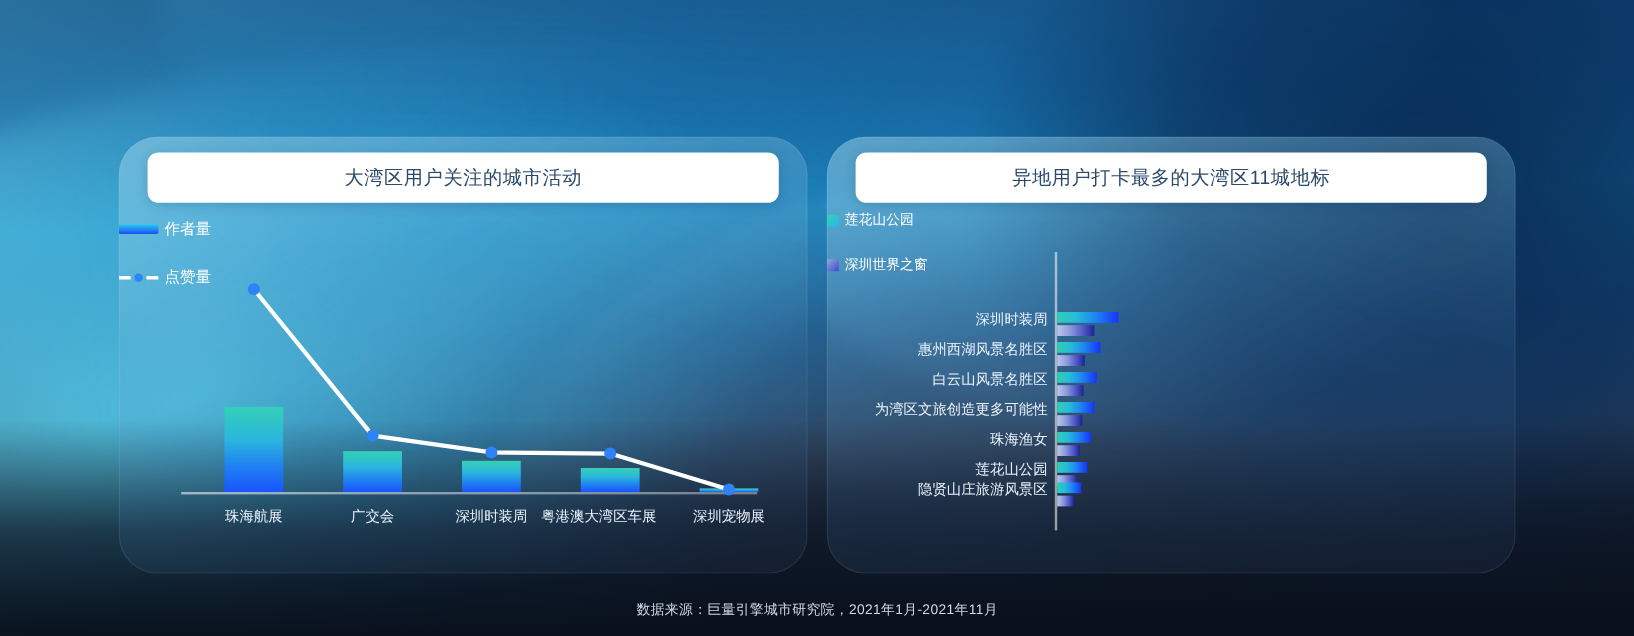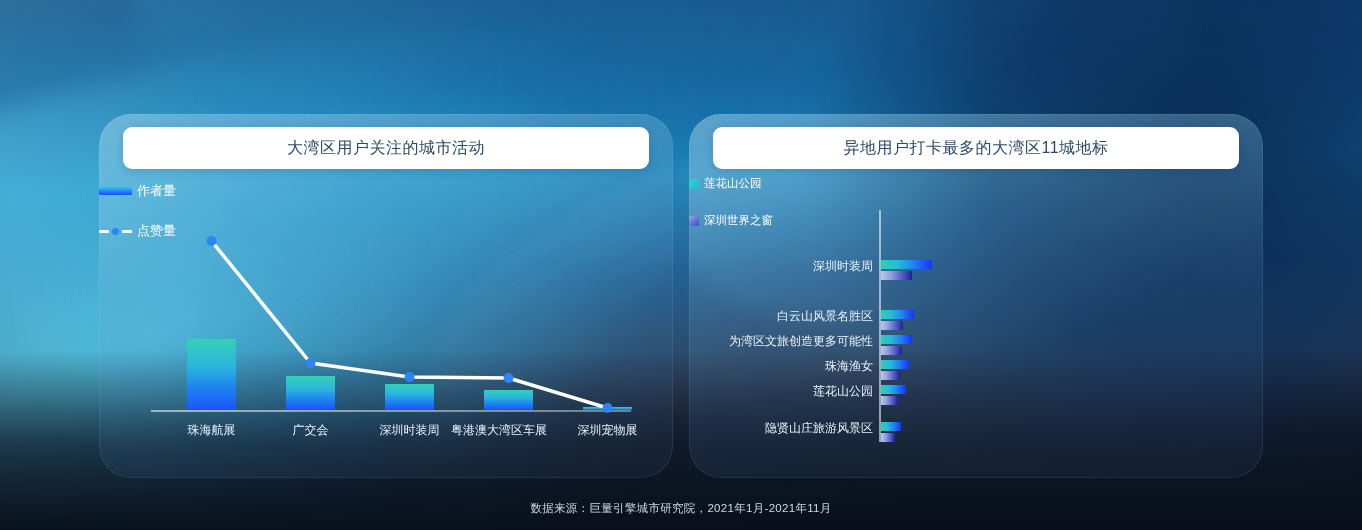--- a/index.html
+++ b/index.html
@@ -301,20 +301,25 @@
       <div class="r-axis"></div>
 
 
 
       <div class="r-row" style="top:54px;">
         <span class="r-label">深圳时装周</span>
         <div class="r-bar a" style="width:51px;"></div>
         <div class="r-bar b" style="width:31px;"></div>
       </div>
 
+      <div class="r-row" style="top:79px;">
+        <span class="r-label">惠州西湖风景名胜区</span>
+        <div class="r-bar a" style="width:36px;"></div>
+        <div class="r-bar b" style="width:23px;"></div>
+      </div>
 
       <div class="r-row" style="top:104px;">
         <span class="r-label">白云山风景名胜区</span>
         <div class="r-bar a" style="width:33px;"></div>
         <div class="r-bar b" style="width:22px;"></div>
       </div>
 
       <div class="r-row" style="top:129px;">
         <span class="r-label">为湾区文旅创造更多可能性</span>
         <div class="r-bar a" style="width:31px;"></div>
@@ -326,21 +331,21 @@
         <div class="r-bar a" style="width:28px;"></div>
         <div class="r-bar b" style="width:19px;"></div>
       </div>
 
       <div class="r-row" style="top:179px;">
         <span class="r-label">莲花山公园</span>
         <div class="r-bar a" style="width:25px;"></div>
         <div class="r-bar b" style="width:17px;"></div>
       </div>
 
-      <div class="r-row" style="top:216px;text-decoration:underline;">
+      <div class="r-row" style="top:196px;text-decoration:underline;">
         <span class="r-label">隐贤山庄旅游风景区</span>
         <div class="r-bar a" style="width:20px;"></div>
         <div class="r-bar b" style="width:14px;"></div>
       </div>
     </div>
   </div>
 
   <div class="footer-note">数据来源：巨量引擎城市研究院，2021年1月-2021年11月</div>
 
 </div>

